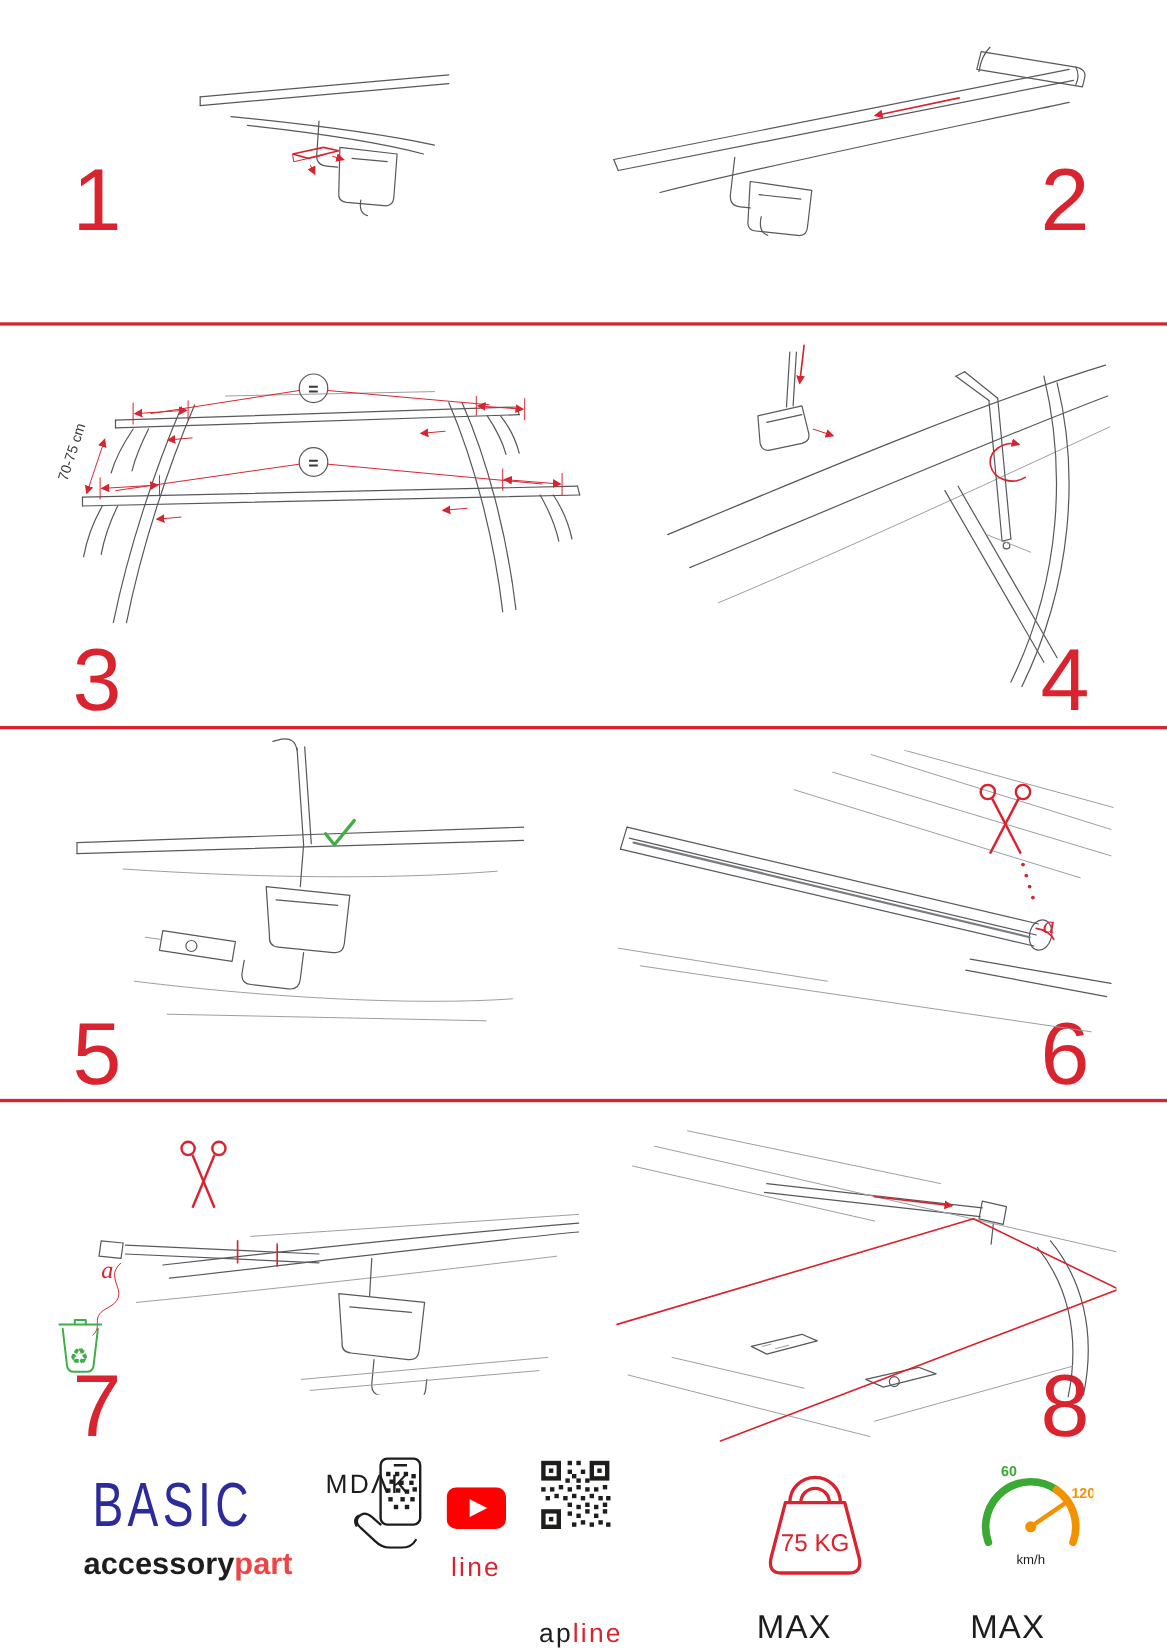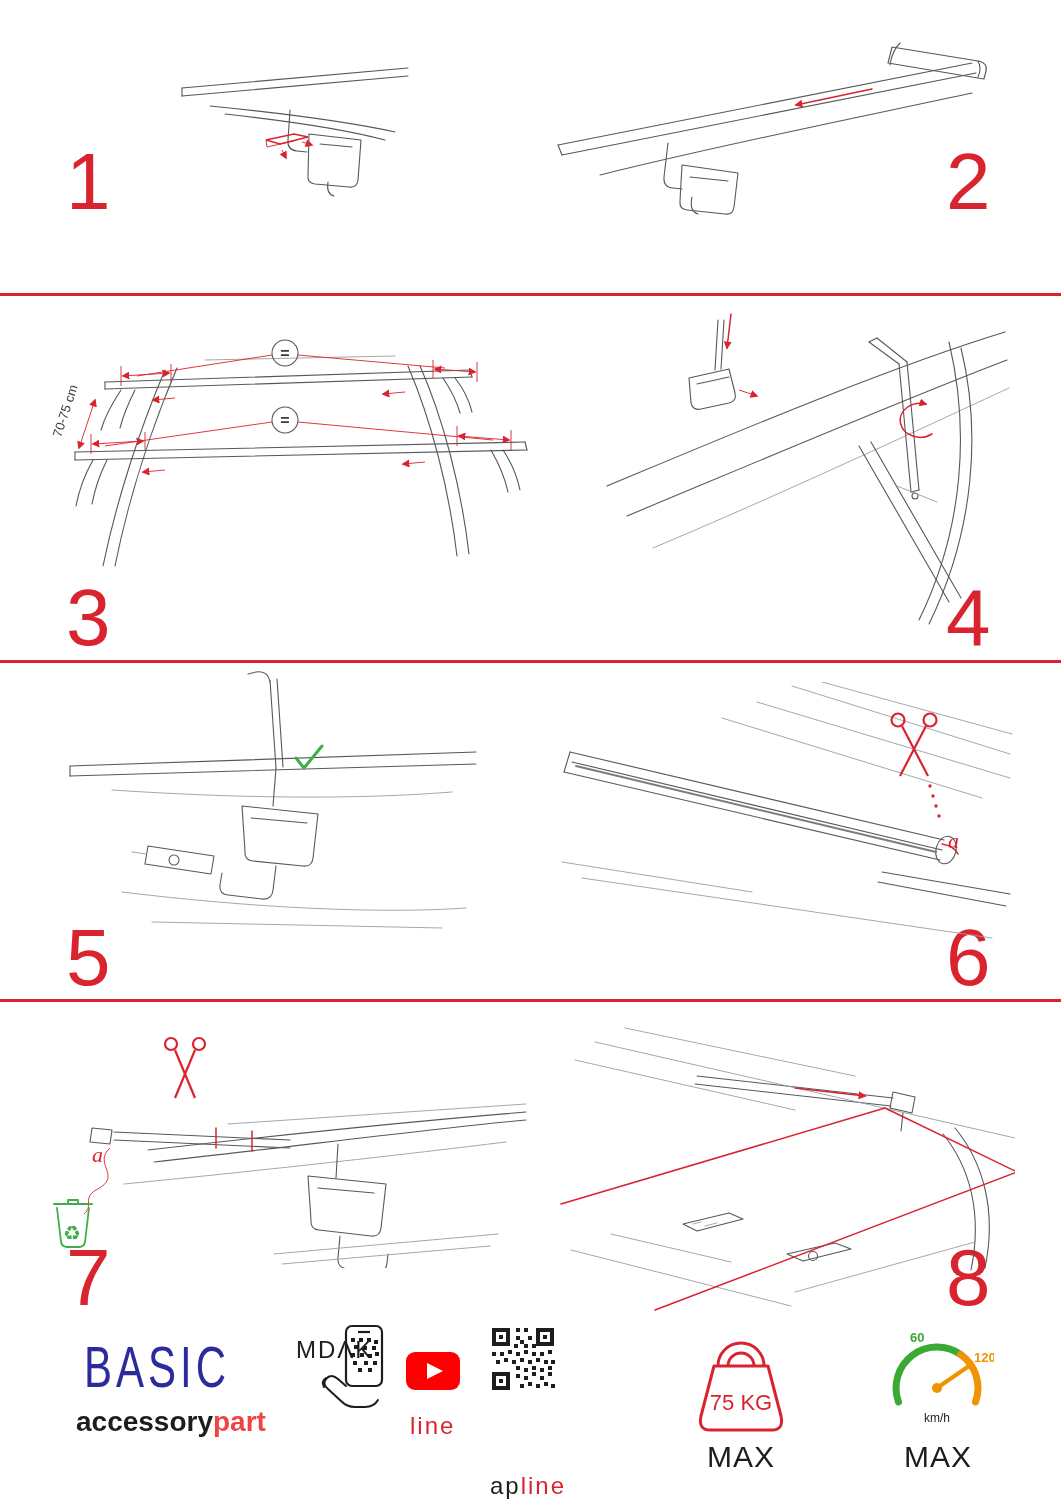--- a/index.html
+++ b/index.html
@@ -25,21 +25,21 @@
   .dimtxt{fill:#3a3a3a;font-size:13px;font-family:"Liberation Sans",sans-serif;}
   
   .brand-title{
     position:absolute;left:84px;top:1336px;color:#2b2b9c;font-size:42px;font-weight:500;
     letter-spacing:4px;transform:scaleY(1.35);transform-origin:left top;
   }
   .brand-sub{position:absolute;left:76px;top:1406px;font-size:28px;font-weight:bold;color:#1d1d1b;}
   .brand-sub .part{color:#ef4444;}
   .logo-text{position:absolute;font-size:24px;color:#1d1d1b;letter-spacing:2px;font-weight:500;}
   .logo-red{color:#d9232e;}
-  .max-label{position:absolute;font-size:30px;color:#1d1d1b;font-weight:500;text-align:center;letter-spacing:1px;}
+  .max-label{position:absolute;font-size:30px;color:#1d1d1b;font-weight:500;letter-spacing:1px;margin-top:23px;}
 </style>
 </head>
 <body>
 
 <div class="page">
 
   <svg width="0" height="0" style="position:absolute" aria-hidden="true">
     <defs>
       <marker id="arR" viewBox="0 0 10 10" refX="8" refY="5" markerWidth="8" markerHeight="8" orient="auto-start-reverse" markerUnits="userSpaceOnUse">
         <path d="M0,0 L10,5 L0,10 z" fill="#d9232e"></path>

